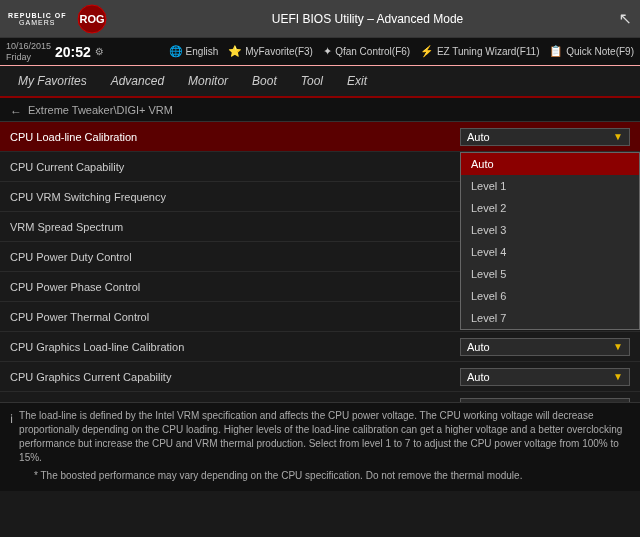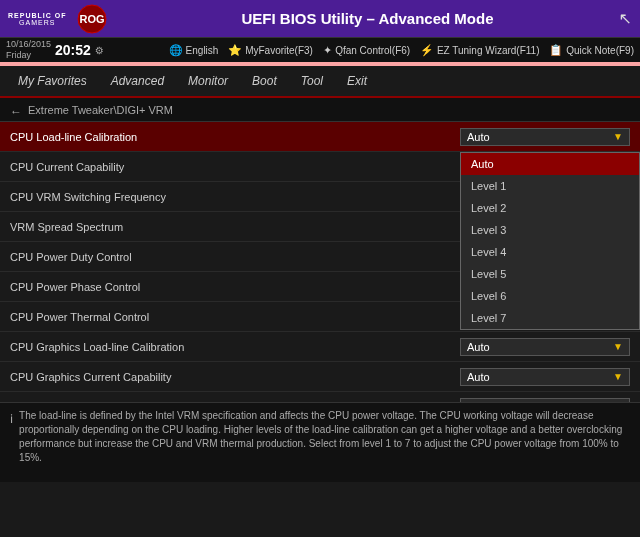--- a/index.html
+++ b/index.html
@@ -8,49 +8,49 @@
       height: 537px;
       background: #1a1a1a;
       font-family: Arial, sans-serif;
       color: #ccc;
       overflow: hidden;
       font-size: 12px;
     }
 
     
     .header-bar {
-      background: #4c1d95;
+      background: #404040;
       display: flex;
       align-items: center;
       padding: 4px 8px;
       height: 38px;
       border-bottom: 1px solid #333;
     }
     .rog-logo {
       display: flex;
       flex-direction: column;
       align-items: center;
       margin-right: 10px;
     }
     .header-title {
       color: #fff;
-      font-size: 15px;
-      font-weight: bold;
+      font-size: 12px;
+      font-weight: normal;
       flex: 1;
       text-align: center;
     }
 
     
     .toolbar {
       background: #111;
       display: flex;
       align-items: center;
       padding: 2px 6px;
       height: 28px;
-      border-bottom: 4px solid #fca5a5;
+      border-bottom: 1px solid #fca5a5;
       gap: 12px;
     }
     .toolbar-time-section {
       display: flex;
       align-items: center;
       gap: 4px;
     }
     .toolbar-date {
       color: #aaa;
       font-size: 9px;
@@ -415,14 +415,15 @@
 
 </div>
 
 <div class="bottom-info">
   <div class="info-row">
     <span class="info-icon">ℹ</span>
     <span class="info-text">The load-line is defined by the Intel VRM specification and affects the CPU power voltage. The CPU working voltage will decrease proportionally depending on the CPU loading. Higher levels of the load-line calibration can get a higher voltage and a better overclocking performance but increase the CPU and VRM thermal production. Select from level 1 to 7 to adjust the CPU power voltage from 100% to 15%.</span>
   </div>
   <div class="info-row" style="margin-top:4px;">
     <span style="width:18px;flex-shrink:0;"></span>
+    <span class="info-text">* The boosted performance may vary depending on the CPU specification. Do not remove the thermal module.</span>
   </div>
 </div>
 
 </body></html>

